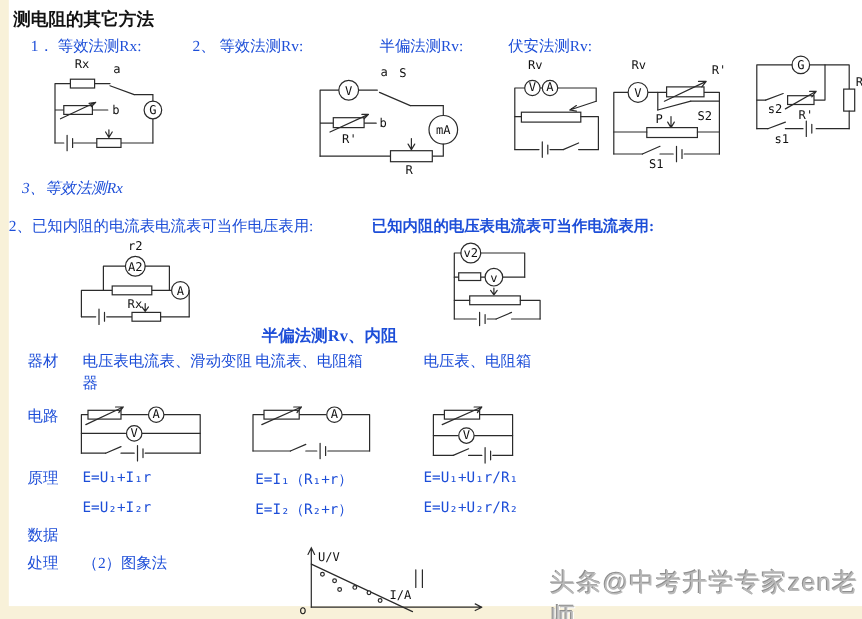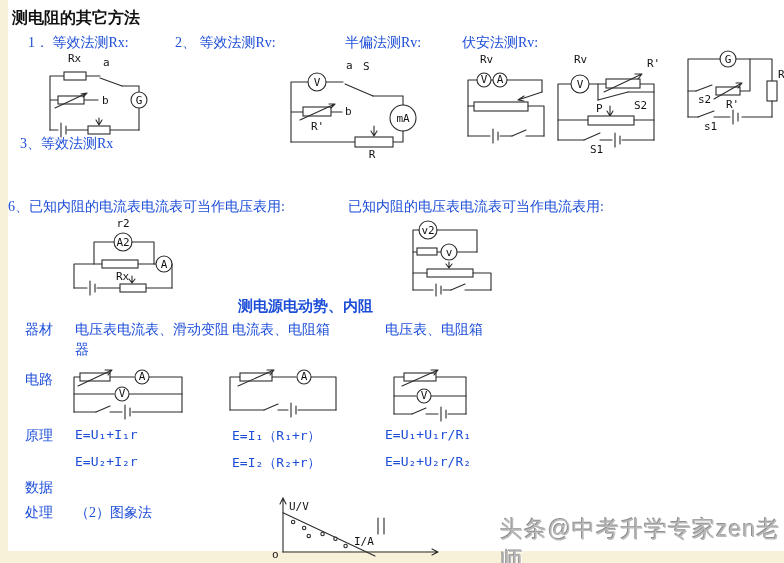--- a/index.html
+++ b/index.html
@@ -122,24 +122,24 @@
     <text x="18" y="58">s2</text>
     <rect x="36" y="42" width="24" height="8"></rect>
     <path d="M34,54 L62,38 M62,38 l-6,0 M62,38 l-4,5"></path>
     <text x="46" y="63">R'</text>
     <path d="M8,72 H18 M34,72 H50 M62,72 H92"></path>
     <path d="M18,72 L34,66"></path>
     <text x="24" y="85">s1</text>
     <path d="M53,65 V79 M58,68 V76"></path>
   </svg>
 
-  <div class="abs zh" style="left:20px;top:134px;">3、等效法测Rx</div>
-
-  <div class="abs zh" style="left:8px;top:197px;">6、已知内阻的电流表电流表可当作电压表用:</div>
-  <div class="abs zh" style="left:348px;top:197px;">已知内阻的电压表电流表可当作电流表用:</div>
+  <div class="abs zh" style="left:20px;top:162px;font-style:italic;">3、等效法测Rx</div>
+
+  <div class="abs zh" style="left:8px;top:197px;">2、已知内阻的电流表电流表可当作电压表用:</div>
+  <div class="abs zh" style="left:338px;top:197px;font-weight:bold;">已知内阻的电压表电流表可当作电流表用:</div>
 
   <svg class="ckt abs" style="left:62px;top:218px;" width="128" height="78" viewBox="0 0 128 78">
     <text x="61" y="9" text-anchor="middle">r2</text>
     <circle cx="61" cy="24" r="9"></circle>
     <text x="61" y="28" text-anchor="middle" font-size="8">A2</text>
     <path d="M32,24 H52 M70,24 H92 M32,24 V46 M92,24 V46"></path>
     <path d="M12,46 H40 M76,46 H94 M12,46 V70"></path>
     <rect x="40" y="42" width="36" height="8"></rect>
     <text x="54" y="62">Rx</text>
     <circle cx="102" cy="46" r="8"></circle>
@@ -160,21 +160,21 @@
     <circle cx="46" cy="36" r="8"></circle>
     <text x="46" y="40" text-anchor="middle" font-size="8">v</text>
     <path d="M46,46 V52 M46,52 l-3,-4 M46,52 l3,-4"></path>
     <rect x="24" y="53" width="46" height="8"></rect>
     <path d="M10,57 H24 M70,57 H88 M88,57 V74"></path>
     <path d="M10,74 H30 M40,74 H48 M62,74 H88"></path>
     <path d="M33,68 V80 M38,70 V78"></path>
     <path d="M48,74 L62,68"></path>
   </svg>
 
-  <div class="abs zh bold" style="left:238px;top:296px;font-size:15px;">测电源电动势、内阻</div>
+  <div class="abs zh bold" style="left:238px;top:296px;font-size:15px;">半偏法测Rv、内阻</div>
 
   <div class="abs zh" style="left:25px;top:320px;">器材</div>
   <div class="abs zh" style="left:232px;top:320px;">电流表、电阻箱</div>
   <div class="abs zh" style="left:75px;top:320px;width:162px;">电压表电流表、滑动变阻器</div>
   <div class="abs zh" style="left:385px;top:320px;">电压表、电阻箱</div>
 
   <div class="abs zh" style="left:25px;top:370px;font-family:Liberation Mono, monospace;">电路</div>
 
   <svg class="ckt abs" style="left:66px;top:364px;" width="125" height="58" viewBox="0 0 125 58">
     <path d="M8,13 H14 M44,13 H68 M83,13 H116 M8,13 V48 M116,13 V48"></path>

